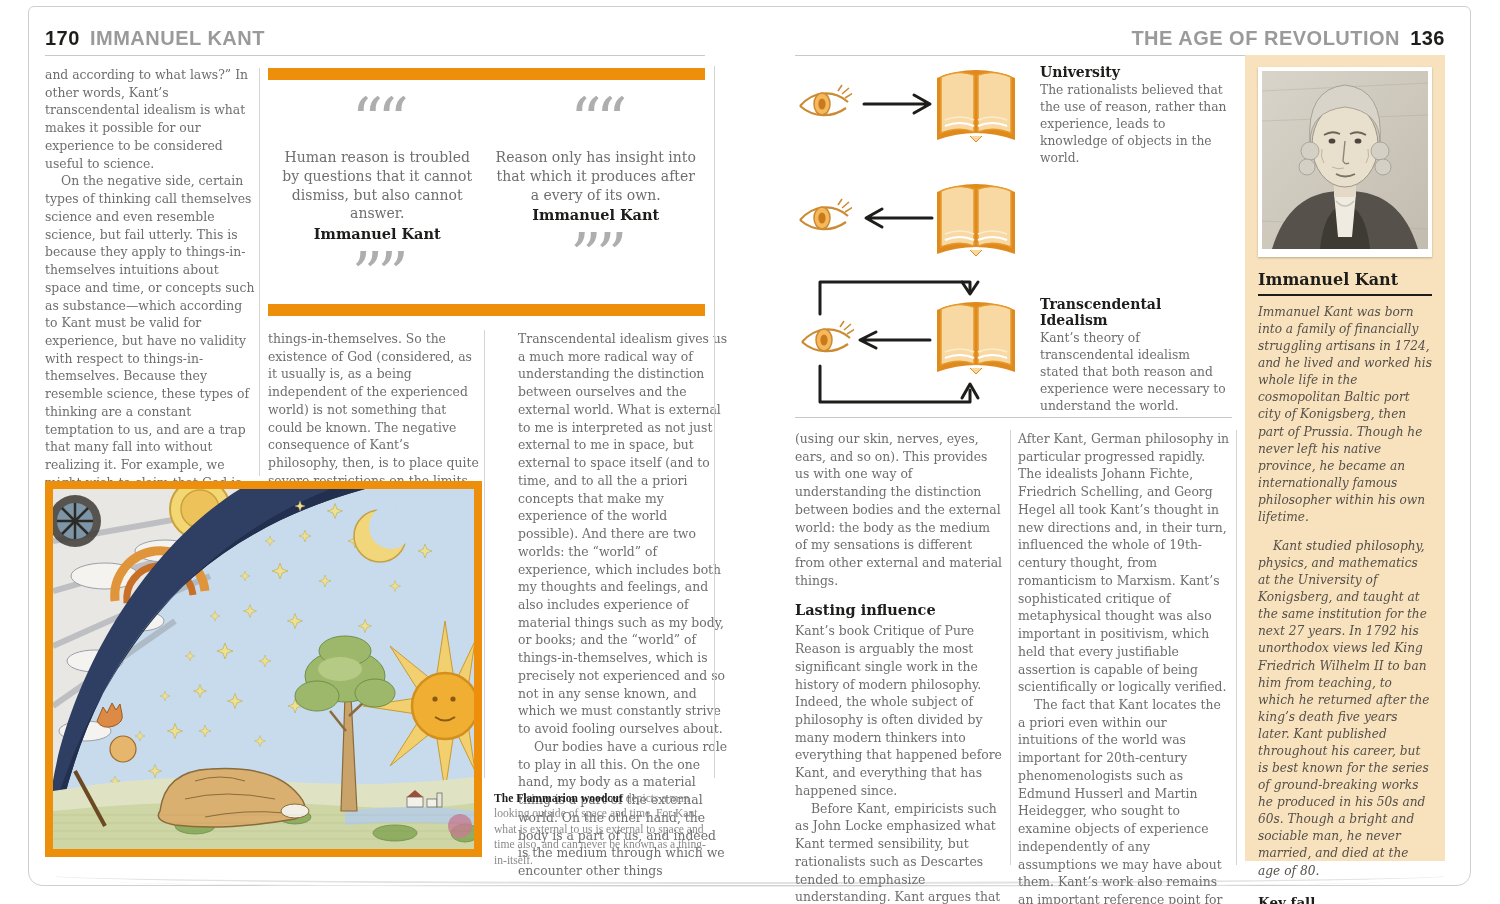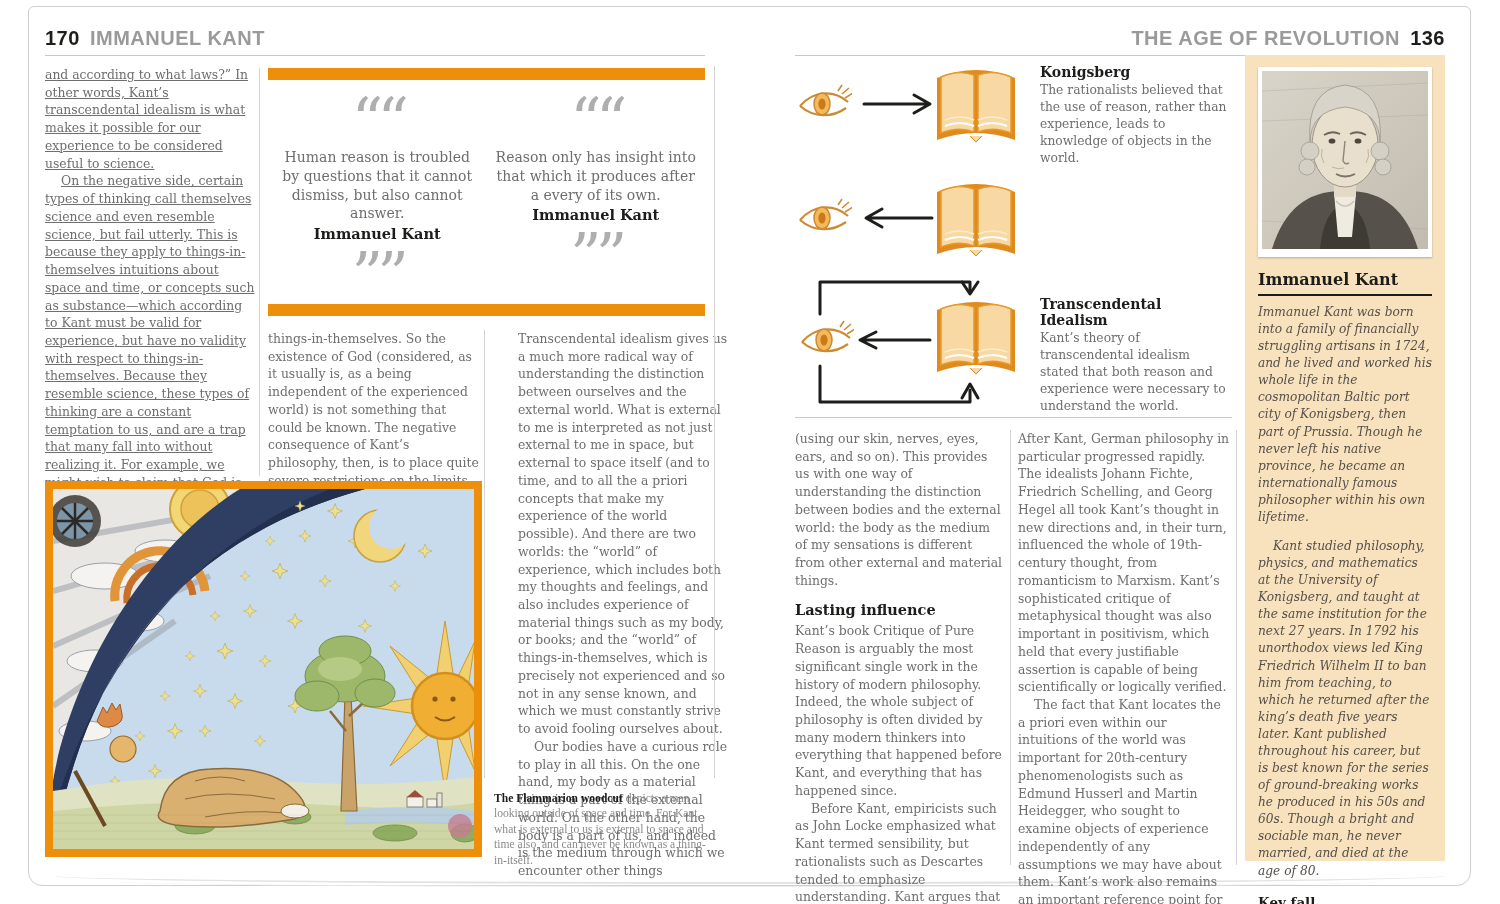--- a/index.html
+++ b/index.html
@@ -75,21 +75,21 @@
   <div class="book-border"></div>
   <div class="curl1"></div>
   <div class="curl2"></div>
 
   <div class="hdr hdr-left">
     <span class="pgnum">170</span>
     <span class="hdr-title">IMMANUEL KANT</span>
   </div>
   <div class="rule" style="left:45px;top:55px;width:660px;"></div>
 
-  <div class="col" style="left:45px;top:66px;width:213px;text-decoration:underline;">
+  <div class="col" style="left:45px;top:66px;width:213px;">
     <p>and according to what laws?” In other words, Kant’s transcendental idealism is what makes it possible for our experience to be considered useful to science.</p>
     <p class="ind">On the negative side, certain types of thinking call themselves science and even resemble science, but fail utterly. This is because they apply to things-in-themselves intuitions about space and time, or concepts such as substance—which according to Kant must be valid for experience, but have no validity with respect to things-in-themselves. Because they resemble science, these types of thinking are a constant temptation to us, and are a trap that many fall into without realizing it. For example, we might wish to claim that God is the cause of the world, but cause and effect is another of the a priori concepts, like substance, that Kant believes is entirely valid for our experienced world, but not for</p>
   </div>
 
   <div class="vrule" style="left:259px;top:68px;height:408px;"></div>
 
   <div class="quote-panel">
     <div class="qbar"></div>
     <div class="qcols">
       <div class="qcol">
@@ -289,21 +289,21 @@
     <svg width="86" height="84" viewBox="0 0 86 84">
       <path d="M4,14 Q43,-2 82,14 L82,76 Q43,62 4,76 Z" fill="#e08a1e"></path>
       <path d="M8,13 Q26,5 41,11 L41,68 Q26,62 8,69 Z" fill="#f8d9a4" stroke="#e69a2c" stroke-width="1.5"></path>
       <path d="M78,13 Q60,5 45,11 L45,68 Q60,62 78,69 Z" fill="#f8d9a4" stroke="#e69a2c" stroke-width="1.5"></path>
       <path d="M12,62 Q27,56 41,62 M45,62 Q59,56 74,62" fill="none" stroke="#ffffff" stroke-width="2"></path>
       <path d="M12,56 Q27,50 41,56 M45,56 Q59,50 74,56" fill="none" stroke="#fdeccb" stroke-width="1.5"></path>
       <path d="M37,72 L43,78 L49,72" fill="#f8d9a4" stroke="#e08a1e" stroke-width="1"></path>
     </svg>
   </div>
   <div class="dg-text" style="top:64px;">
-    <div class="dg-title">Konigsberg</div>
+    <div class="dg-title">University</div>
     <div class="dg-body">The rationalists believed that the use of reason, rather than experience, leads to knowledge of objects in the world.</div>
   </div>
 
   <div class="eye" style="left:798px;top:196px;">
     <svg width="54" height="44" viewBox="0 0 54 44">
       <path d="M2,24 C16,8 36,8 50,20" fill="none" stroke="#cc8a33" stroke-width="2.2"></path>
       <path d="M2,24 C16,36 34,36 48,26" fill="none" stroke="#cc8a33" stroke-width="2.2"></path>
       <path d="M44,12 L51,6 M47,16 L55,11 M40,9 L44,3" stroke="#cc8a33" stroke-width="1.6"></path>
       <ellipse cx="24" cy="22" rx="8" ry="11" fill="#f5b95c" stroke="#cc8a33" stroke-width="1.5"></ellipse>
       <ellipse cx="24" cy="22" rx="3.6" ry="5.5" fill="#c97a1c"></ellipse>

